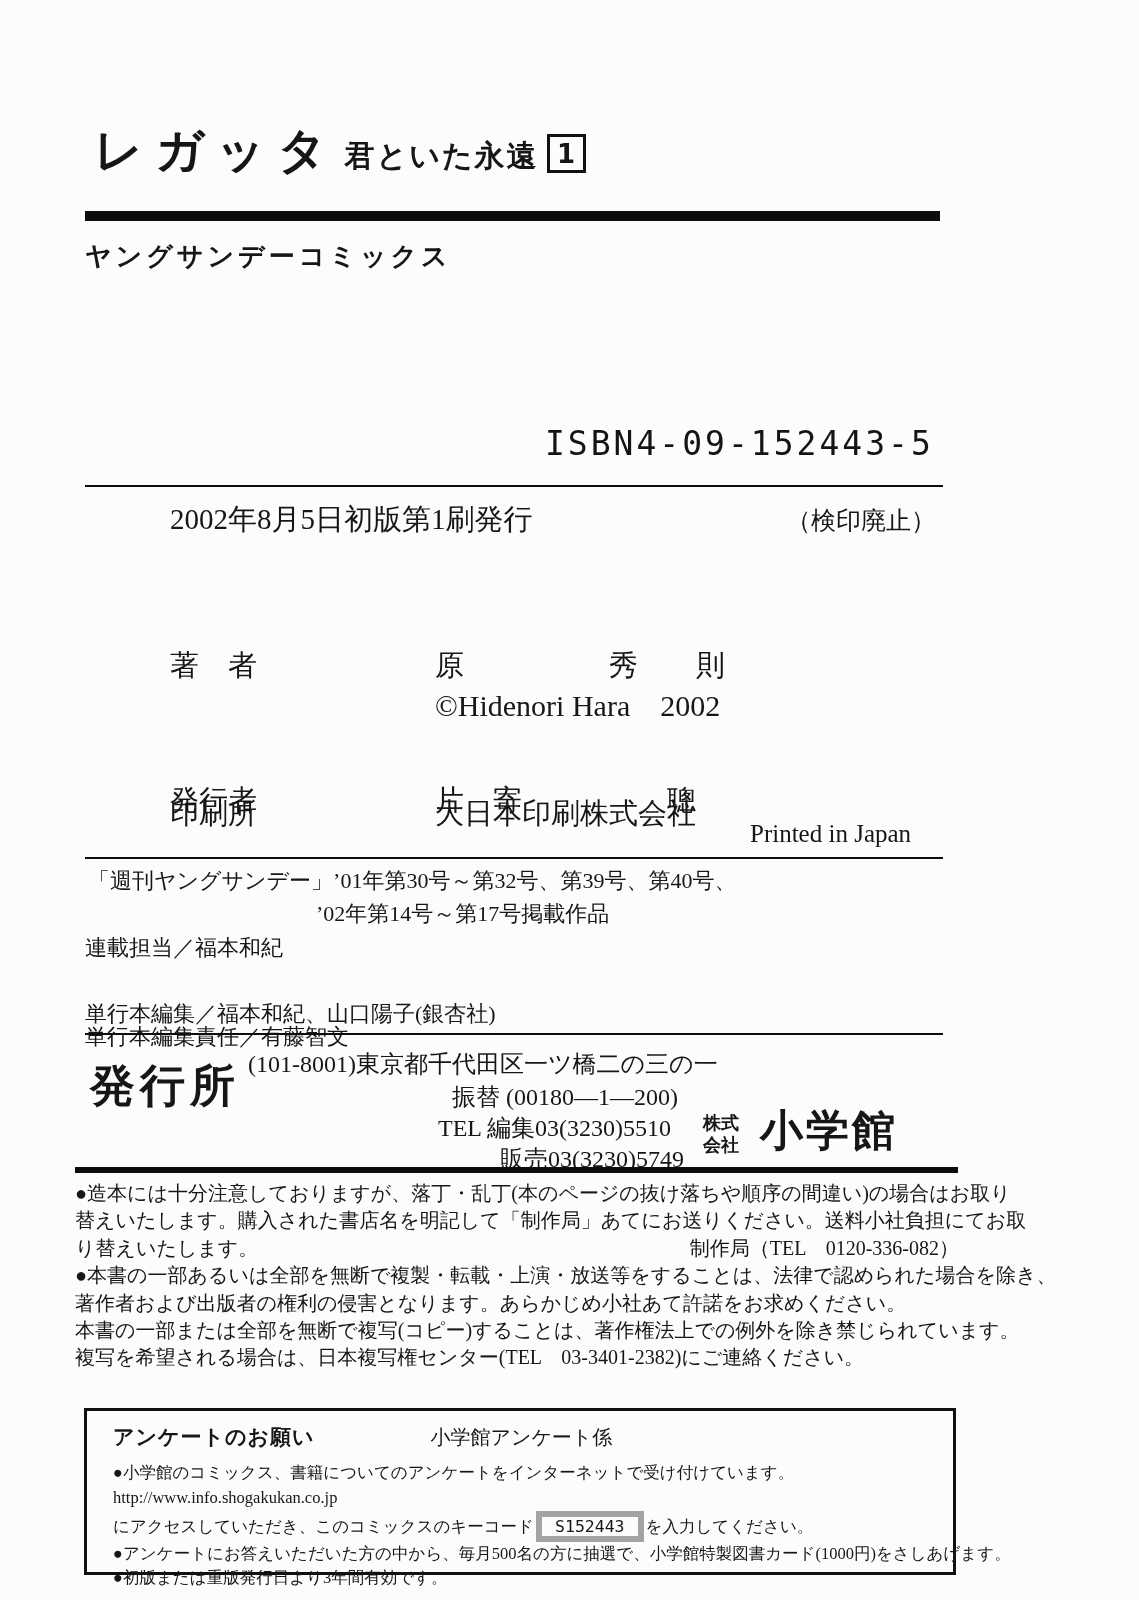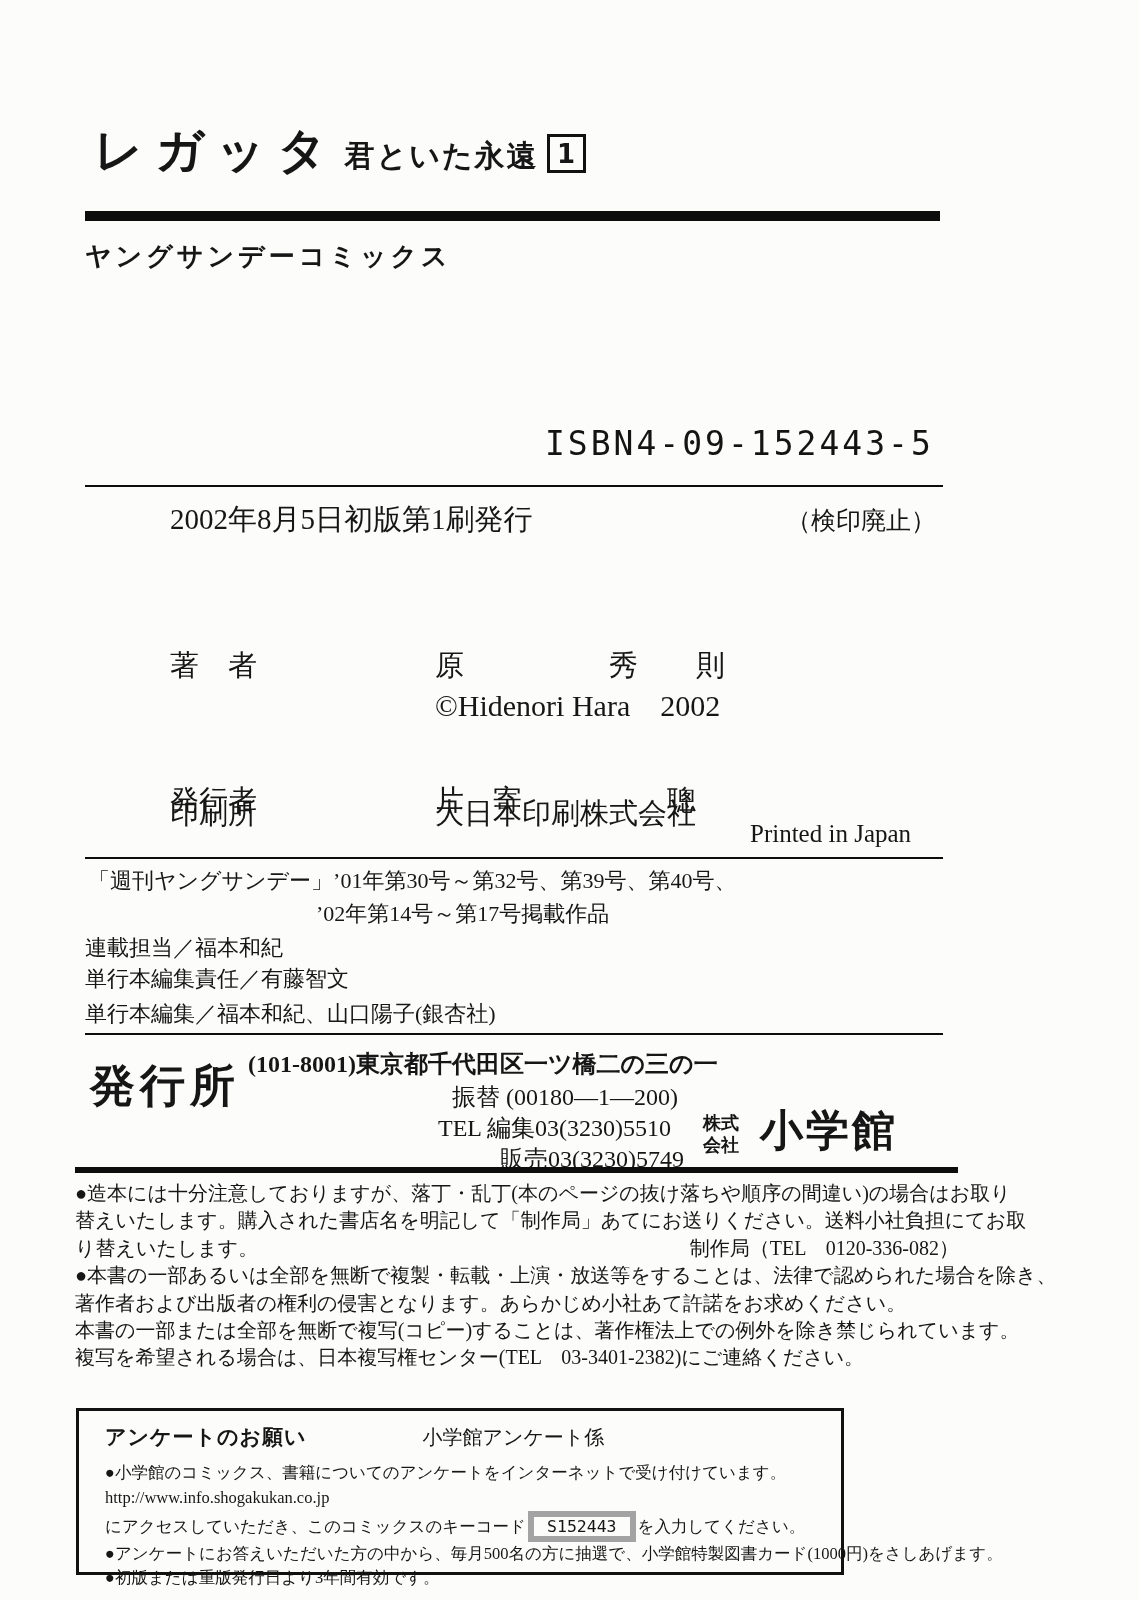--- a/index.html
+++ b/index.html
@@ -38,40 +38,40 @@
   .row-copyright{left:435px;top:686px;font-size:30px;}
   .row-publisher{top:781px;}
   .row-printer{top:794px;}
   .printed-in{left:750px;top:820px;font-size:25px;}
 
   .rule-thin-2{left:85px;top:857px;width:858px;height:2px;}
 
   .serial-1{left:88px;top:866px;font-size:22px;}
   .serial-2{left:316px;top:899px;font-size:22px;}
   .staff-1{left:85px;top:933px;font-size:22px;}
-  .staff-2{left:85px;top:964px;font-size:22px;}
+  .staff-2{left:85px;top:1022px;font-size:22px;}
   .staff-3{left:85px;top:999px;font-size:22px;}
 
   .rule-thin-3{left:85px;top:1033px;width:858px;height:2px;}
 
   .hakkojo{left:90px;top:1056px;font-size:45px;letter-spacing:5px;}
-  .pub-address{left:248px;top:1048px;font-size:24px;font-weight:bold;}
+  .pub-address{left:248px;top:1048px;font-size:24px;}
   .pub-furikae{left:452px;top:1081px;font-size:24px;}
   .pub-tel-edit{left:438px;top:1112px;font-size:24px;}
   .pub-tel-sales{left:500px;top:1143px;font-size:24px;}
   .kk-stack{left:703px;top:1112px;font-size:18px;line-height:22px;font-weight:bold;}
   .shogakukan{left:760px;top:1102px;font-size:43px;letter-spacing:3px;}
 
   .rule-thick-bottom{left:75px;top:1167px;width:883px;height:6px;}
 
   .notices{left:75px;top:1180px;width:884px;font-size:20px;line-height:27.4px;}
   .notice-split{display:flex;justify-content:space-between;gap:24px;}
   .r-box{display:inline-block;border:2px solid #161616;font-size:16px;line-height:17px;padding:0 3px;margin-right:3px;vertical-align:1px;}
 
-  .survey-box{left:76px;top:1408px;width:768px;height:167px;border:3px solid #111;box-sizing:border-box;
+  .survey-box{left:84px;top:1408px;width:872px;height:167px;border:3px solid #111;box-sizing:border-box;
               padding:12px 18px 0 26px;}
   .survey-header{display:flex;align-items:baseline;}
   .survey-title{font-size:21px;letter-spacing:1px;}
   .survey-dept{font-size:20px;margin-left:116px;font-weight:normal;}
   .survey-lines{margin-top:10px;font-size:16.5px;line-height:24.8px;}
   .keycode-box{display:inline-block;border:6px solid #a3a3a3;padding:0 13px;line-height:19px;margin:0 2px;}
 </style>
 </head>
 <body>
 

